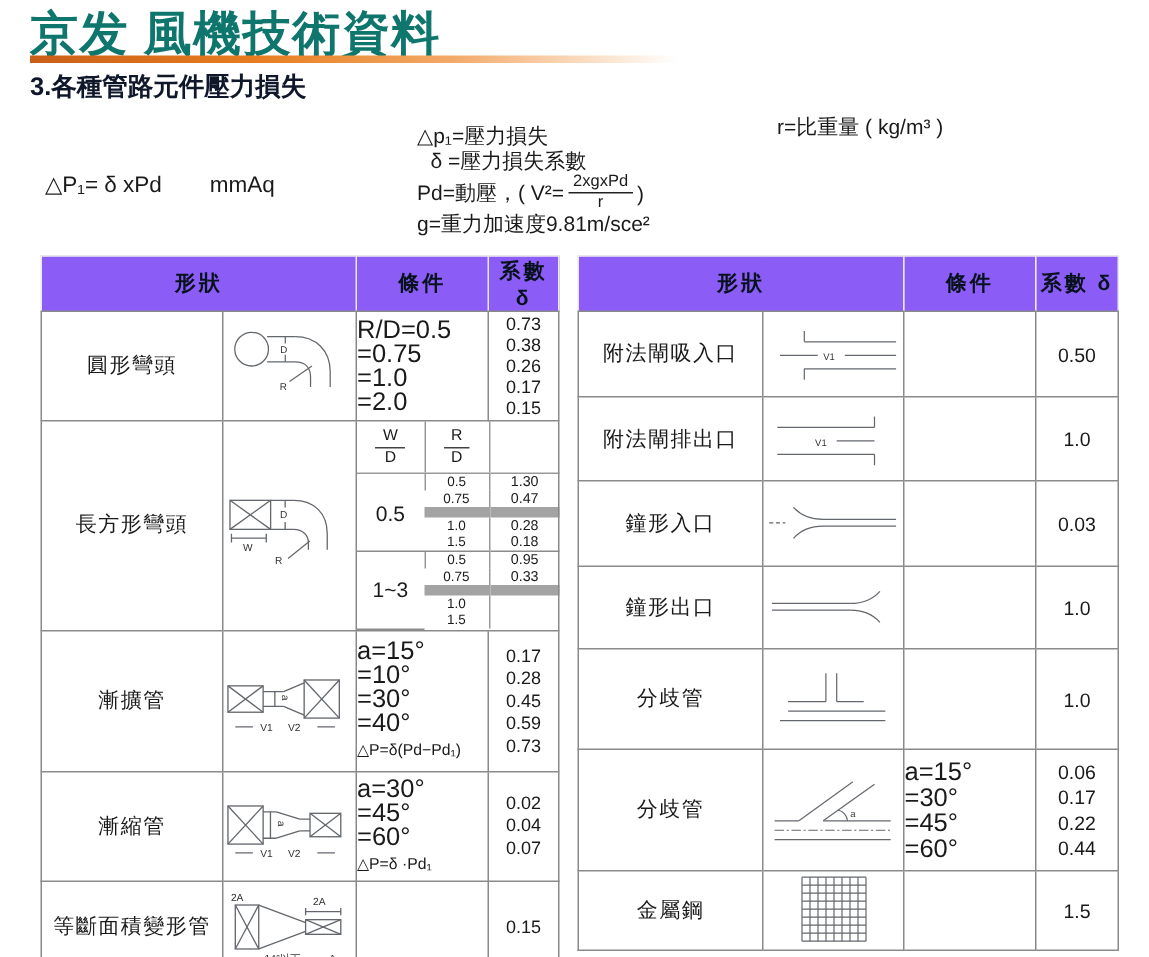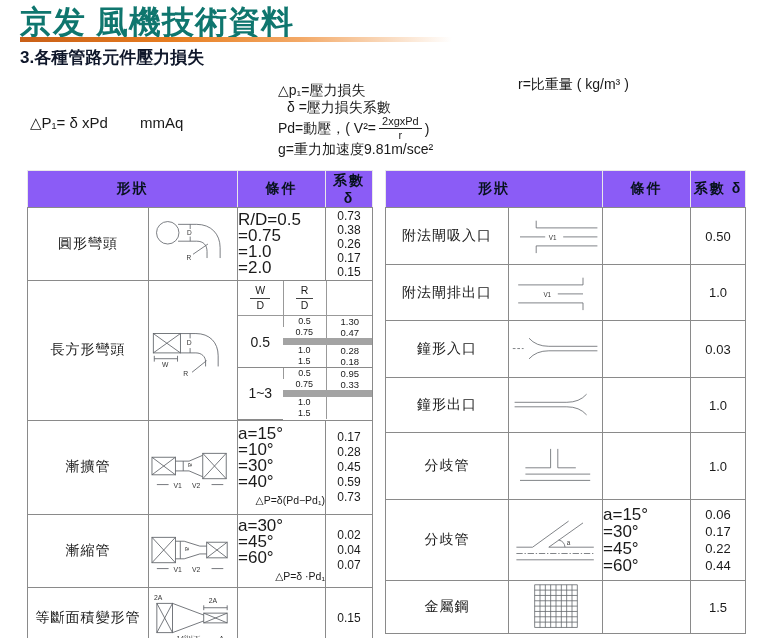--- a/index.html
+++ b/index.html
@@ -27,21 +27,21 @@
   .tb th{background:#8b5cf6;border:1px solid #e8e8e8;border-bottom:1px solid #8a8a8a;height:34px;
          font-size:14px;font-weight:700;letter-spacing:2px;color:#07121d;}
   .tb td{border:1px solid #8a8a8a;padding:0;text-align:center;vertical-align:middle;}
   .name{font-size:14px;letter-spacing:1px;}
   .diag svg{display:block;margin:0 auto;}
   .diag svg line,.diag svg path,.diag svg rect,.diag svg circle,.diag svg polyline
        {stroke:#63676c;stroke-width:0.9;fill:none;}
   .diag svg text{stroke:none;fill:#333;font-size:7px;font-family:inherit;}
 
   .cond .cl{font-size:17px;line-height:16px;text-align:left;padding-right:12px;white-space:nowrap;}
-  .cond .cf{font-size:10.5px;line-height:15px;text-align:right;margin-top:3px;white-space:nowrap;}
+  .cond .cf{font-size:10.5px;line-height:15px;text-align:left;margin-top:3px;white-space:nowrap;}
   .coef .kl{font-size:12px;line-height:14px;text-align:center;}
   .coef.k15 .kl{line-height:15px;}
   .single{font-size:13px;}
   .rt .cond .cl{line-height:17px;padding-right:14px;}
   .rt .coef .kl{font-size:13px;line-height:17px;}
 
   
   td.subcell{padding:0;vertical-align:top;}
   table.sub{border-collapse:collapse;table-layout:fixed;width:100%;}
   .sub td{border:none;padding:0;height:11px;font-size:9px;line-height:1;text-align:center;vertical-align:middle;}

